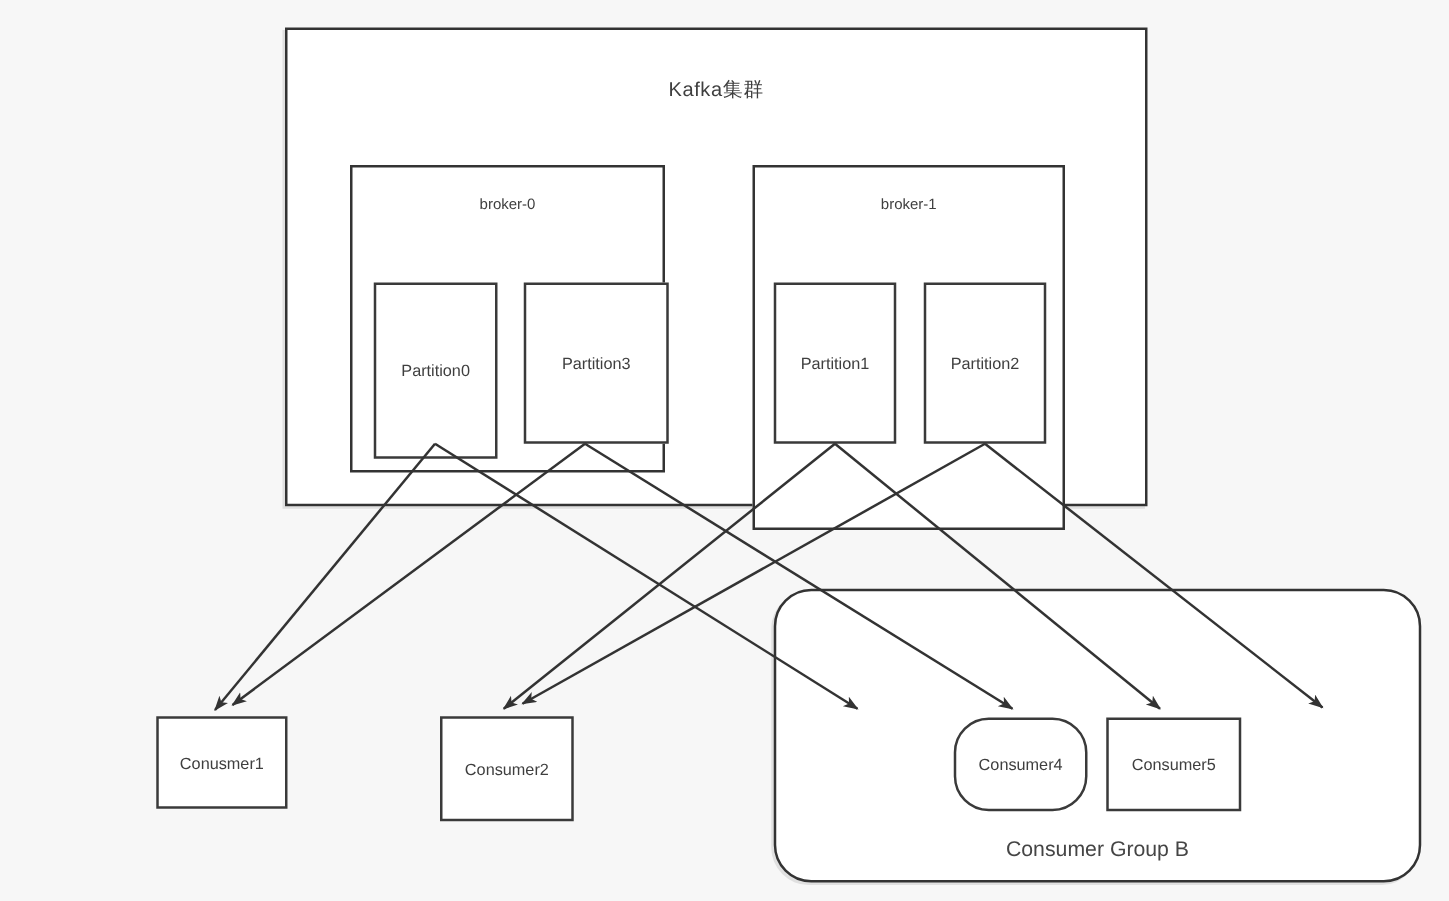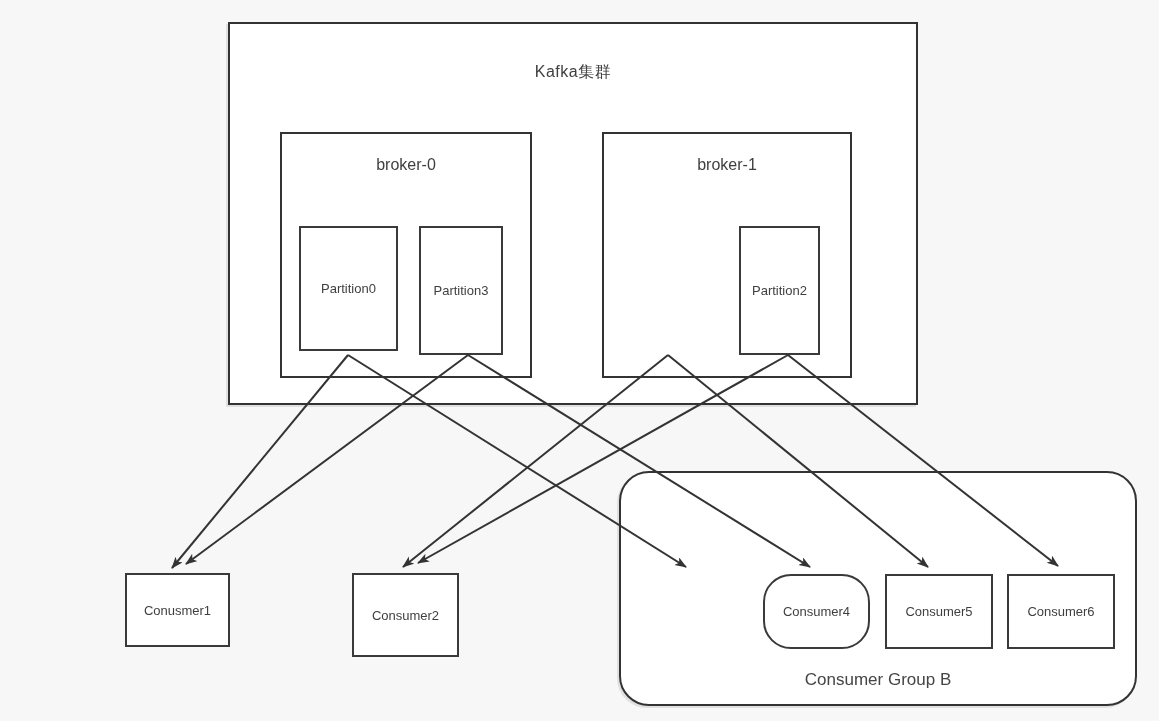--- a/index.html
+++ b/index.html
@@ -21,35 +21,35 @@
   }
   
   .kafka{left:228px;top:22px;width:690px;height:383px;}
   .kafka-title{
     position:absolute;left:0;top:38px;width:100%;
     text-align:center;font-size:16px;letter-spacing:0.5px;
   }
   
   .broker{position:absolute;background:#ffffff;border:2px solid #333333;box-sizing:border-box;}
   .broker0{left:280px;top:132px;width:252px;height:246px;}
-  .broker1{left:602px;top:132px;width:250px;height:246px;}
+  .broker1{left:602px;top:132px;width:250px;height:292px;}
   .broker-title{
     position:absolute;left:0;top:22px;width:100%;
-    text-align:center;font-size:16px;
+    text-align:center;font-size:12px;
   }
   
   .partition{
     position:absolute;background:#ffffff;border:2px solid #3a3a3a;box-sizing:border-box;
     display:flex;align-items:center;justify-content:center;
     font-size:13px;
   }
-  .p0{left:299px;top:226px;width:99px;height:125px;}
-  .p3{left:419px;top:226px;width:84px;height:129px;text-align:center;}
+  .p0{left:299px;top:226px;width:99px;height:141px;}
+  .p3{left:419px;top:226px;width:116px;height:129px;text-align:center;}
   .p1{left:619px;top:226px;width:98px;height:129px;}
-  .p2{left:739px;top:226px;width:81px;height:129px;}
+  .p2{left:739px;top:226px;width:98px;height:129px;}
   
   .groupA{left:29px;top:471px;width:516px;height:235px;}
   .groupB{left:619px;top:471px;width:518px;height:235px;border-radius:30px;}
   .group-title{
     position:absolute;left:0;bottom:14px;width:100%;
     text-align:center;font-size:17px;color:#454545;
   }
   
   .consumer{
     position:absolute;background:#ffffff;border:2px solid #3a3a3a;box-sizing:border-box;
@@ -84,42 +84,42 @@
   <div class="partition p0">
     <span>Partition0</span>
   </div>
   <div class="partition p3">
     <span>Partition3</span>
   </div>
 
   <div class="broker broker1">
     <div class="broker-title">broker-1</div>
   </div>
+  <div class="partition p1">
+    <span>Partition1</span>
+  </div>
   <div class="partition p2">
     <span>Partition2</span>
   </div>
 
   <div class="consumer c1">
     <span>Conusmer1</span>
   </div>
   <div class="consumer c2">
     <span>Consumer2</span>
   </div>
 
   <div class="box groupB">
     <div class="group-title">Consumer Group B</div>
   </div>
   <div class="consumer c4">
     <span>Consumer4</span>
   </div>
   <div class="consumer c5">
     <span>Consumer5</span>
-  </div>
-  <div class="consumer c6">
-    <span>Consumer6</span>
   </div>
 
   <svg class="arrows" viewBox="0 0 1159 721">
     <defs>
       <marker id="ah" markerWidth="14" markerHeight="11" refX="11" refY="4.5" orient="auto" markerUnits="userSpaceOnUse">
         <path d="M0,0 L12,4.5 L0,9 L3,4.5 Z" fill="#333333"></path>
       </marker>
     </defs>
     <line x1="348" y1="355" x2="172" y2="568" marker-end="url(#ah)"></line>
     <line x1="468" y1="355" x2="186" y2="564" marker-end="url(#ah)"></line>

